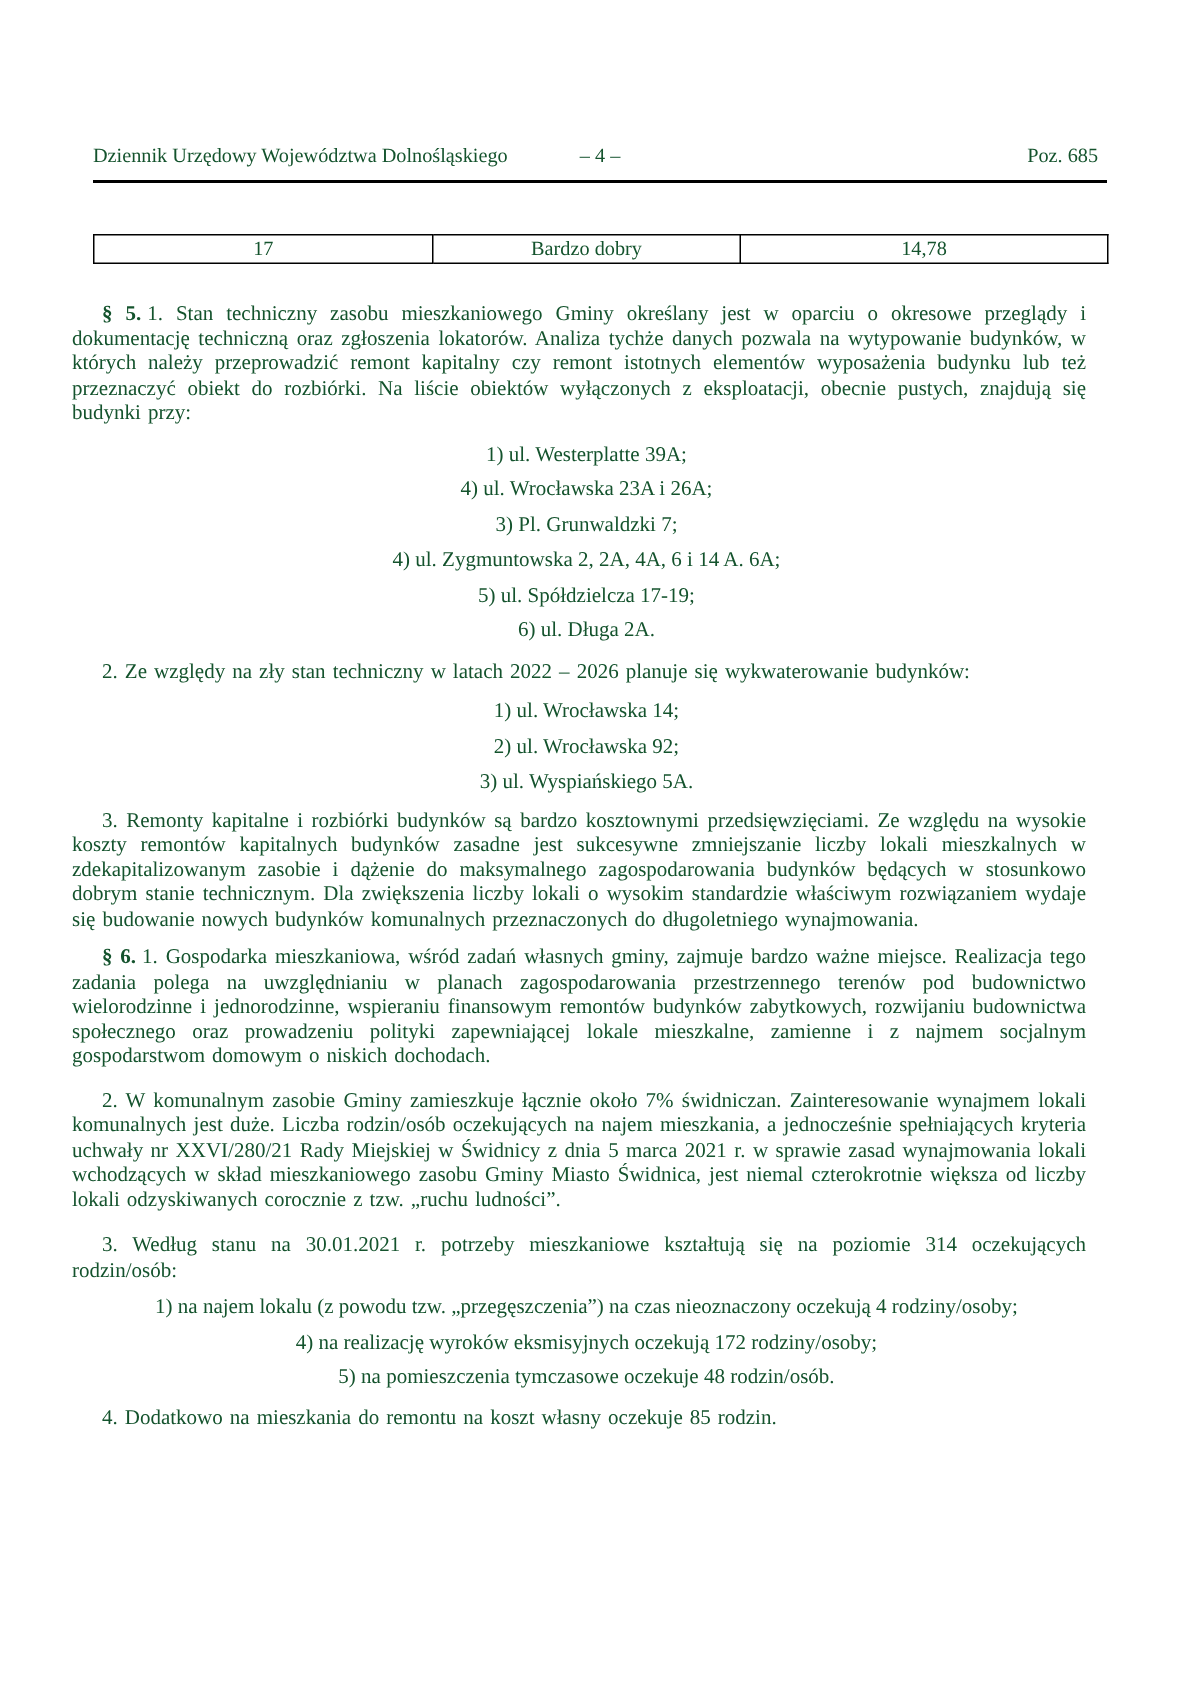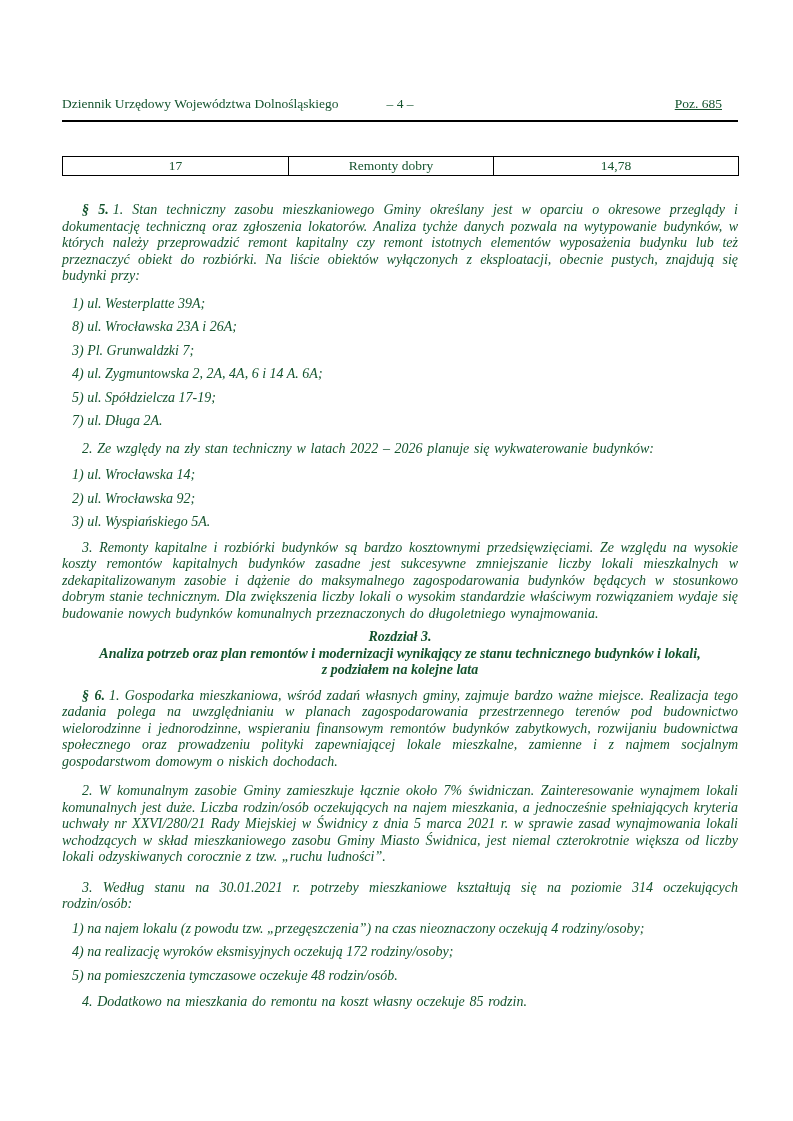--- a/index.html
+++ b/index.html
@@ -7,39 +7,39 @@
     position:relative;width:793px;height:1121px;background:#ffffff;
     font-family:"Liberation Serif", serif;color:#14532d;overflow:hidden;margin-top:46px;
   }
   
   .header{
     position:absolute;top:50px;left:62px;width:676px;height:24px;
     font-size:13.5px;border-bottom:2px solid #000;
   }
   .header .h-left{position:absolute;left:0;top:0;}
   .header .h-center{position:absolute;left:50%;top:0;transform:translateX(-50%);}
-  .header .h-right{position:absolute;right:16px;top:0;text-decoration:underline;}
+  .header .h-right{position:absolute;right:6px;top:0;}
   
   .doc-table{
     position:absolute;top:110px;left:62px;width:676px;
     border-collapse:collapse;font-size:13.5px;table-layout:fixed;
   }
   .doc-table td{
     border:1px solid #000;text-align:center;vertical-align:middle;
     height:18px;padding:0 14px;overflow:hidden;
   }
   
   .content{
-    position:absolute;top:150px;left:62px;width:676px;
-    font-size:14px;line-height:16.5px;text-align:justify;word-spacing:1.2px;font-style:italic;
+    position:absolute;top:150px;left:48px;width:676px;
+    font-size:14px;line-height:16.5px;text-align:justify;word-spacing:1.2px;
   }
   .para{text-indent:20px;margin:0;}
   .subpara{text-indent:20px;margin:0;}
   .lead{font-weight:bold;margin-right:4px;}
-  .list{text-align:left;word-spacing:normal;}
+  .list{text-align:center;word-spacing:normal;}
   .list .item{padding-left:10px;margin-bottom:7px;white-space:nowrap;}
   .list .item:last-child{margin-bottom:0;}
   .chapter{text-align:center;font-weight:bold;text-indent:0;word-spacing:normal;}
   .mt6{margin-top:6px;} .mt7{margin-top:7px;} .mt8{margin-top:8px;}
   .mt9{margin-top:9px;} .mt10{margin-top:10px;} .mt11{margin-top:11px;}
   .mt13{margin-top:13px;} .mt14{margin-top:14px;}
 </style>
 </head>
 <body>
 
@@ -53,54 +53,49 @@
 
   <table class="doc-table">
     <colgroup>
       <col style="width:226px">
         <col style="width:205px">
         <col style="width:245px">
     </colgroup>
     <tbody>
       <tr>
         <td>17</td>
-        <td>Remonty dobry</td>
+        <td>Bardzo dobry</td>
         <td>14,78</td>
       </tr>
     </tbody>
   </table>
 
   <div class="content">
 
     <p class="para mt6"><span class="lead">§ 5.</span><span>1. Stan techniczny zasobu mieszkaniowego Gminy określany jest w oparciu o okresowe przeglądy i dokumentację techniczną oraz zgłoszenia lokatorów. Analiza tychże danych pozwala na wytypowanie budynków, w których należy przeprowadzić remont kapitalny czy remont istotnych elementów wyposażenia budynku lub też przeznaczyć obiekt do rozbiórki. Na liście obiektów wyłączonych z eksploatacji, obecnie pustych, znajdują się budynki przy:</span></p>
 
     <div class="list mt11">
       <div class="item">1) ul. Westerplatte 39A;</div>
-      <div class="item">8) ul. Wrocławska 23A i 26A;</div>
+      <div class="item">4) ul. Wrocławska 23A i 26A;</div>
       <div class="item">3) Pl. Grunwaldzki 7;</div>
       <div class="item">4) ul. Zygmuntowska 2, 2A, 4A, 6 i 14 A. 6A;</div>
       <div class="item">5) ul. Spółdzielcza 17-19;</div>
-      <div class="item">7) ul. Długa 2A.</div>
+      <div class="item">6) ul. Długa 2A.</div>
     </div>
 
     <p class="subpara mt11">2. Ze względy na zły stan techniczny w latach 2022 – 2026 planuje się wykwaterowanie budynków:</p>
 
     <div class="list mt10">
       <div class="item">1) ul. Wrocławska 14;</div>
       <div class="item">2) ul. Wrocławska 92;</div>
       <div class="item">3) ul. Wyspiańskiego 5A.</div>
     </div>
 
     <p class="subpara mt9">3. Remonty kapitalne i rozbiórki budynków są bardzo kosztownymi przedsięwzięciami. Ze względu na wysokie koszty remontów kapitalnych budynków zasadne jest sukcesywne zmniejszanie liczby lokali mieszkalnych w zdekapitalizowanym zasobie i dążenie do maksymalnego zagospodarowania budynków będących w stosunkowo dobrym stanie technicznym. Dla zwiększenia liczby lokali o wysokim standardzie właściwym rozwiązaniem wydaje się budowanie nowych budynków komunalnych przeznaczonych do długoletniego wynajmowania.</p>
 
-    <div class="chapter mt7">
-      <div>Rozdział 3.</div>
-      <div>Analiza potrzeb oraz plan remontów i modernizacji wynikający ze stanu technicznego budynków i lokali,</div>
-      <div>z podziałem na kolejne lata</div>
-    </div>
 
     <p class="para mt9"><span class="lead">§ 6.</span><span>1. Gospodarka mieszkaniowa, wśród zadań własnych gminy, zajmuje bardzo ważne miejsce. Realizacja tego zadania polega na uwzględnianiu w planach zagospodarowania przestrzennego terenów pod budownictwo wielorodzinne i jednorodzinne, wspieraniu finansowym remontów budynków zabytkowych, rozwijaniu budownictwa społecznego oraz prowadzeniu polityki zapewniającej lokale mieszkalne, zamienne i z najmem socjalnym gospodarstwom domowym o niskich dochodach.</span></p>
 
     <p class="subpara mt13">2. W komunalnym zasobie Gminy zamieszkuje łącznie około 7% świdniczan. Zainteresowanie wynajmem lokali komunalnych jest duże. Liczba rodzin/osób oczekujących na najem mieszkania, a jednocześnie spełniających kryteria uchwały nr XXVI/280/21 Rady Miejskiej w Świdnicy z dnia 5 marca 2021 r. w sprawie zasad wynajmowania lokali wchodzących w skład mieszkaniowego zasobu Gminy Miasto Świdnica, jest niemal czterokrotnie większa od liczby lokali odzyskiwanych corocznie z tzw. „ruchu ludności”.</p>
 
     <p class="subpara mt14">3. Według stanu na 30.01.2021 r. potrzeby mieszkaniowe kształtują się na poziomie 314 oczekujących rodzin/osób:</p>
 
     <div class="list mt8">
       <div class="item">1) na najem lokalu (z powodu tzw. „przegęszczenia”) na czas nieoznaczony oczekują 4 rodziny/osoby;</div>
       <div class="item">4) na realizację wyroków eksmisyjnych oczekują 172 rodziny/osoby;</div>

